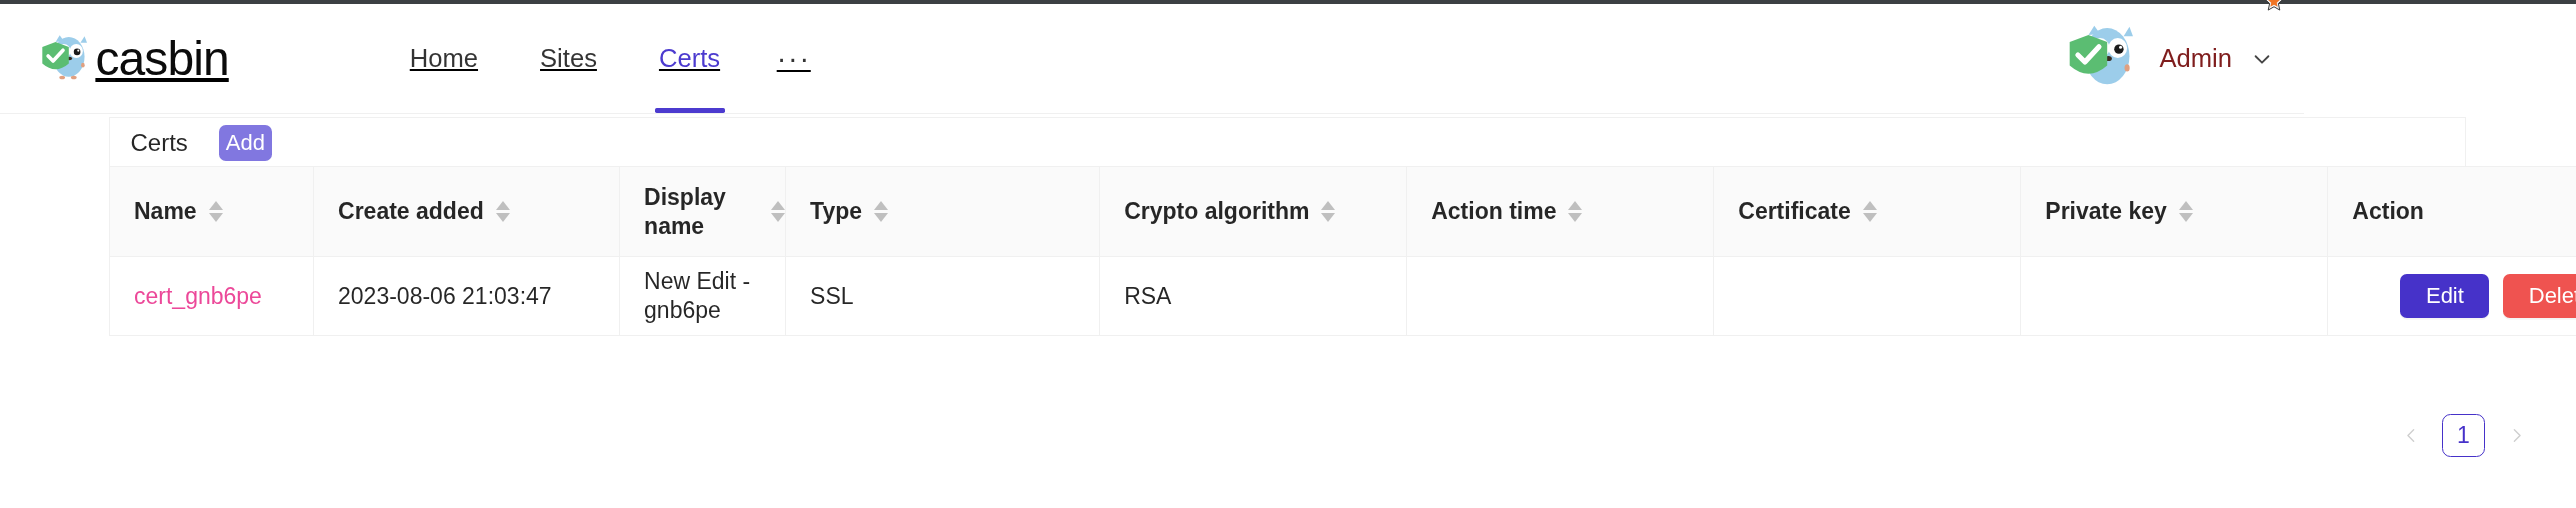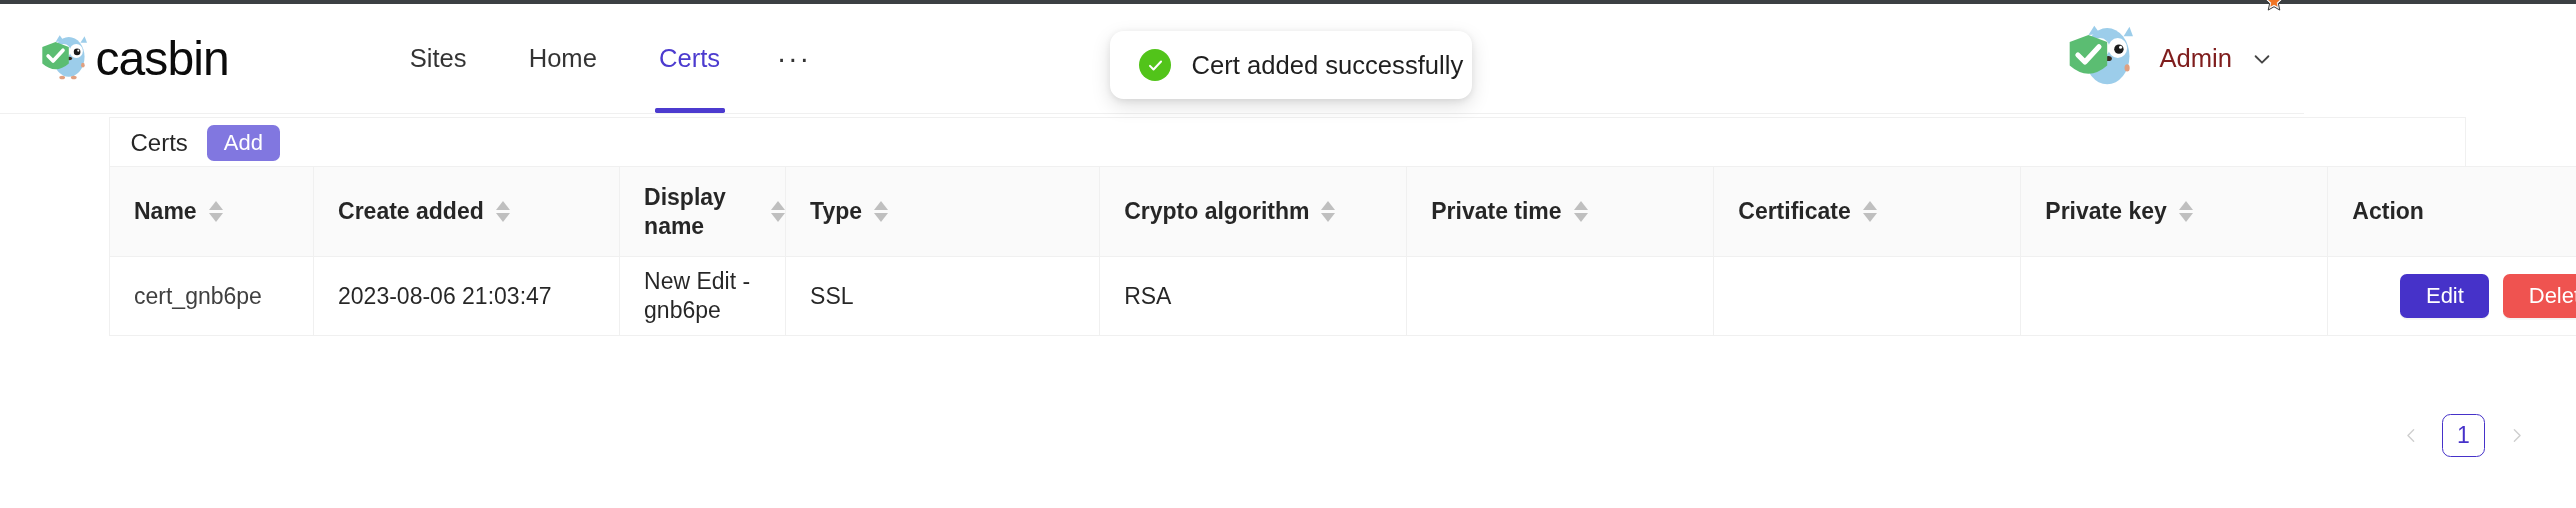--- a/index.html
+++ b/index.html
@@ -11,21 +11,21 @@
   }
   #root{position:relative;width:2576px;height:509px;}
 
   
   .chrome-strip{position:absolute;left:0;top:0;width:2576px;height:4.3px;background:#3c4043;}
 
   
   .header{
     position:absolute;left:0;top:4.3px;width:2304px;height:109px;
     background:#ffffff;border-bottom:0.9px solid #f0f0f0;
-    display:flex;align-items:center;
+    display:flex;align-items:center;text-decoration:underline;
   }
   .brand{display:flex;align-items:center;margin-left:39px;}
   .brand-mark{width:53px;height:53px;flex:0 0 53px;position:relative;}
   .brand-text{
     font-size:48px;font-weight:400;color:#0b0b0b;letter-spacing:-0.9px;
     margin-left:3.4px;line-height:1;position:relative;
   }
   .brand-star{
     position:absolute;right:19px;top:-13.7px;width:22px;height:22px;
   }
@@ -71,22 +71,23 @@
     background:#ffffff;border:0.9px solid #f0f0f0;border-bottom:none;
     box-sizing:border-box;
   }
   .card-head{
     height:50px;display:flex;align-items:center;padding:0 0 0 20.5px;
     box-sizing:border-box;
   }
   .card-title{font-size:24px;color:#000000d9;margin-right:19px;}
   .add-btn{
     background:#8177e0;color:#ffffff;border:none;border-radius:6.8px;
-    font-size:22px;font-family:inherit;padding:6px 17px;cursor:pointer;
+    font-size:22px;font-family:inherit;padding:6px 7px;cursor:pointer;
     line-height:1.1;
+    margin-left:12px;
   }
 
   
   .table-wrap{position:absolute;left:109px;top:166px;width:2327px;}
   table{border-collapse:collapse;width:2467px;table-layout:fixed;}
   thead th{
     background:#fafafa;border-top:0.9px solid #f0f0f0;border-bottom:0.9px solid #f0f0f0;
     border-right:0.9px solid #f0f0f0;
     height:90px;text-align:left;vertical-align:middle;
     padding:0 0 0 24px;box-sizing:border-box;
@@ -103,21 +104,21 @@
   .sorter i.up{border-bottom:9.4px solid #bfbfbf;}
   .sorter i.dn{border-top:9.4px solid #bfbfbf;}
 
   tbody td{
     border-bottom:0.9px solid #f0f0f0;border-right:0.9px solid #f0f0f0;
     height:79px;vertical-align:middle;padding:0 0 0 24px;box-sizing:border-box;
     font-size:23px;color:#000000d9;line-height:1.25;
   }
   tbody td:first-child{border-left:0.9px solid #f0f0f0;}
   tbody td:last-child{border-right:none;}
-  .cell-link{color:#404040;text-decoration:none;cursor:pointer;}
+  .cell-link{color:#ec4899;text-decoration:none;cursor:pointer;}
   .act{display:flex;align-items:center;gap:13.7px;padding-left:48px;}
   .btn{
     border:none;border-radius:6.8px;font-size:22px;font-family:inherit;
     color:#ffffff;padding:10.2px 25.6px;cursor:pointer;line-height:1.1;
     box-shadow:0 1.7px 0 rgba(0,0,0,.045);white-space:nowrap;
   }
   .btn-edit{background:#4632c9;}
   .btn-delete{background:#ef5350;}
 
   
@@ -168,24 +169,24 @@
       <span class="brand-star">
         <svg viewBox="0 0 24 24" width="22" height="22">
           <path d="M12 1.5 l3 6.6 l7 .8 l-5.2 4.8 l1.5 7.1 l-6.3 -3.6 l-6.3 3.6 l1.5 -7.1 l-5.2 -4.8 l7 -.8 z" fill="#f2f2f2" stroke="#2b2b2b" stroke-width="1"></path>
           <path d="M12 5.2 l1.9 4.1 l4.4 .5 l-3.3 3 l.95 4.4 l-3.95 -2.25 l-3.95 2.25 l.95 -4.4 l-3.3 -3 l4.4 -.5 z" fill="#f07423"></path>
         </svg>
       </span>
     </div>
 
     <nav class="nav">
       <div class="nav-item">
-        <span>Sites</span>
+        <span>Home</span>
       </div>
       <div class="nav-item">
-        <span>Home</span>
+        <span>Sites</span>
       </div>
       <div class="nav-item active">
         <span>Certs</span>
       </div>
       <div class="nav-item more">
         <span>···</span>
       </div>
     </nav>
 
     <div class="header-right">
@@ -208,28 +209,20 @@
       </span>
       <span class="admin-name">Admin</span>
       <span class="caret">
         <svg viewBox="0 0 24 24" width="22" height="22">
             <path d="M5 9 l7 7 l7 -7" fill="none" stroke="#444" stroke-width="2" stroke-linecap="round" stroke-linejoin="round"></path>
           </svg>
       </span>
     </div>
   </div>
 
-  <div class="toast">
-    <span class="toast-icon">
-      <svg viewBox="0 0 24 24">
-          <path d="M5 12.5 l4.5 4.5 l9.5 -10" fill="none" stroke="#fff" stroke-width="2.6" stroke-linecap="round" stroke-linejoin="round"></path>
-        </svg>
-    </span>
-    <span class="toast-text">Cert added successfully</span>
-  </div>
 
   <div class="card">
     <div class="card-head">
       <span class="card-title">Certs</span>
       <button class="add-btn">Add</button>
     </div>
   </div>
 
   <div class="table-wrap">
     <table>
@@ -286,21 +279,21 @@
               <div class="th-inner">
             <span class="th-label">Crypto algorithm</span>
             <span class="sorter">
                   <i class="up"></i>
                   <i class="dn"></i>
                 </span>
               </div>
             </th>
           <th>
               <div class="th-inner">
-            <span class="th-label">Private time</span>
+            <span class="th-label">Action time</span>
             <span class="sorter">
                   <i class="up"></i>
                   <i class="dn"></i>
                 </span>
               </div>
             </th>
           <th>
               <div class="th-inner">
             <span class="th-label">Certificate</span>
             <span class="sorter">

